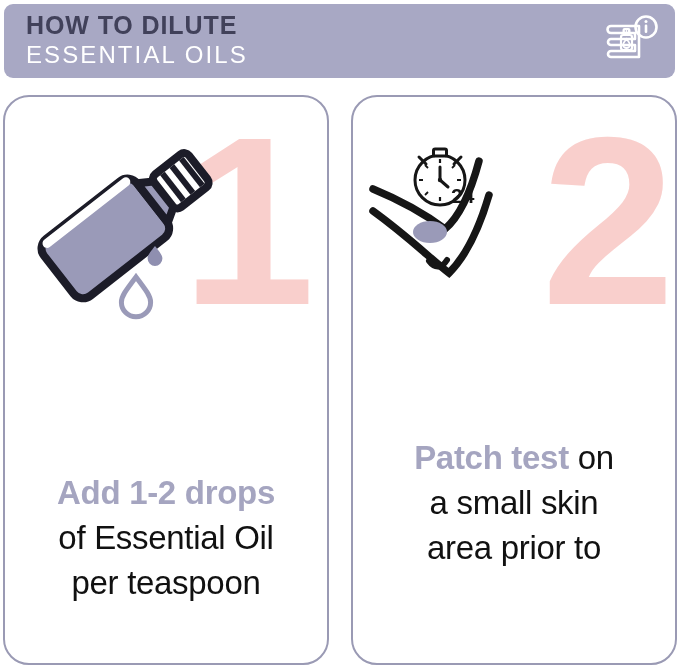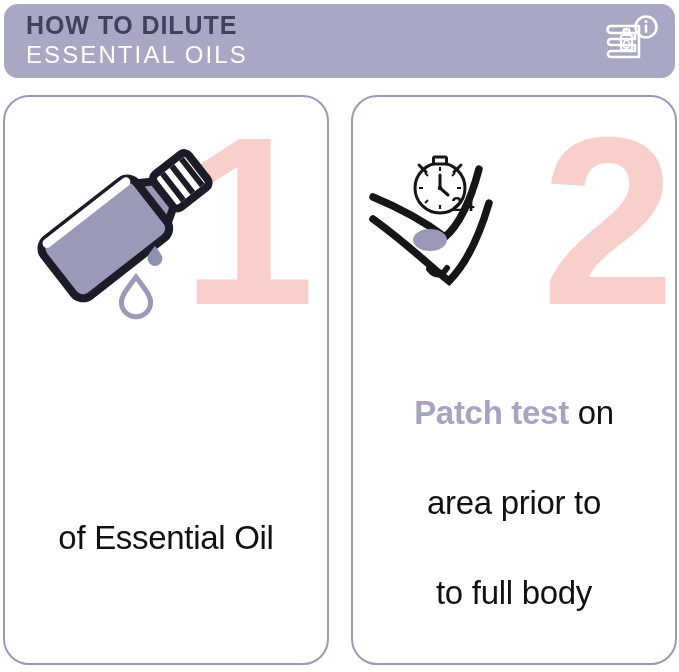--- a/index.html
+++ b/index.html
@@ -16,21 +16,21 @@
   }
 
   
   .header-banner {
     position: absolute;
     left: 4px;
     top: 4px;
     width: 671px;
     height: 74px;
     background: #a8a8c4;
-    border-radius: 14px;
+    border-radius: 9px;
     box-sizing: border-box;
   }
   .header-text-block {
     position: absolute;
     left: 22px;
     top: 7px;
   }
   .header-title {
     font-size: 25px;
     font-weight: bold;
@@ -93,21 +93,21 @@
   .card-art {
     position: absolute;
     left: 18px;
     top: 30px;
     width: 215px;
     height: 200px;
   }
   .card-art-right {
     position: absolute;
     left: 14px;
-    top: 36px;
+    top: 28px;
     width: 210px;
     height: 180px;
   }
 
   .card-text {
     position: absolute;
     left: 8px;
     right: 8px;
     bottom: 58px;
     text-align: center;
@@ -175,23 +175,23 @@
           <path d="M28 62 h100" stroke="#ffffff" stroke-width="9" stroke-linecap="round"></path>
         </g>
 
         <path d="M132 119 c 5.6 7.2 7.4 9.6 7.4 12.5 a 7.4 7.4 0 0 1 -14.8 0 c 0 -2.9 1.8 -5.3 7.4 -12.5 z" fill="#8f8fb0"></path>
 
         <path d="M113 150 c 11 14.5 14.6 19.4 14.6 25.2 a 14.6 14.6 0 0 1 -29.2 0 c 0 -5.8 3.6 -10.7 14.6 -25.2 z" fill="none" stroke="#9a9ab8" stroke-width="5"></path>
       </svg>
     </div>
 
     <div class="card-text">
-      <br>
+      <span class="lead">Add 1-2 drops</span><br>
       <span>of Essential Oil</span><br>
-      <br>
+      <span>per teaspoon</span><br>
     </div>
   </div>
 
   <div class="card card-right">
 
     <div class="big-number big-number-2">2</div>
 
     <div class="card-art-right">
       <svg viewBox="0 0 210 180" width="210" height="180" aria-hidden="true">
 
@@ -223,20 +223,19 @@
           <line x1="73" y1="55" x2="81" y2="62" stroke="#161616" stroke-width="3" stroke-linecap="round"></line>
           <circle cx="73" cy="55" r="2.2" fill="#161616"></circle>
 
           <text x="84" y="78" font-family="'Liberation Sans', sans-serif" font-size="21" font-weight="bold" fill="#161616">24</text>
         </g>
       </svg>
     </div>
 
     <div class="card-text card-text-right">
       <span class="lead">Patch test</span><span> on</span><br>
-      <br>
+      <span>a small skin</span><br>
       <span>area prior to</span><br>
       <br>
-      <span>to full body</span>
     </div>
   </div>
 
 </div>
 
 </body></html>

